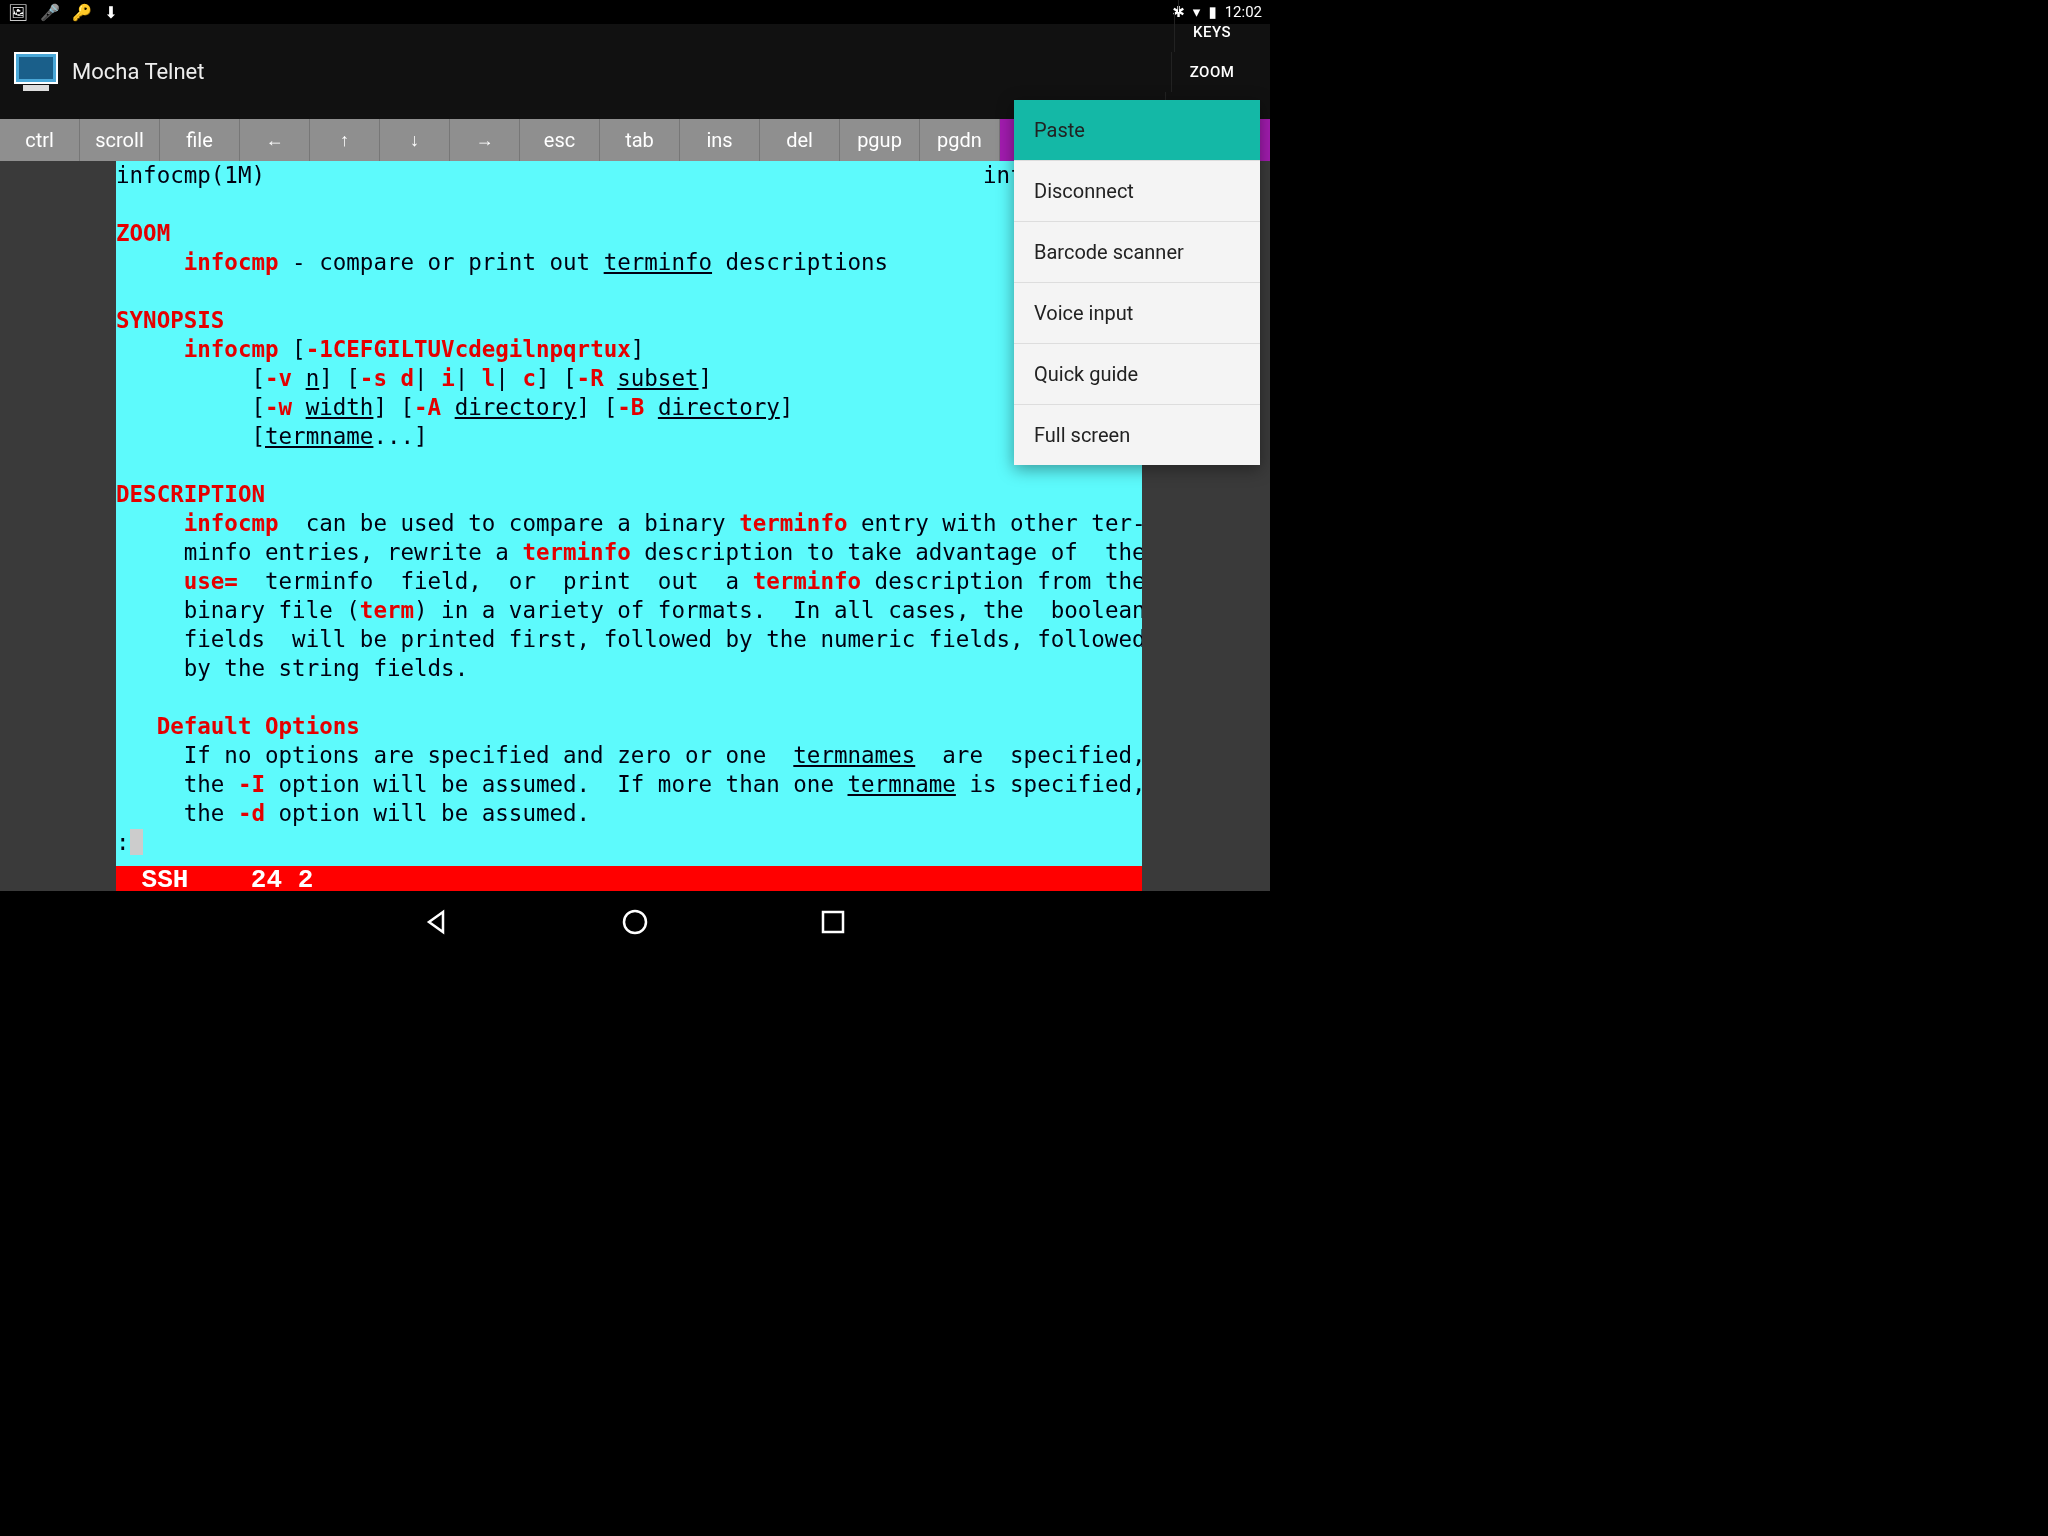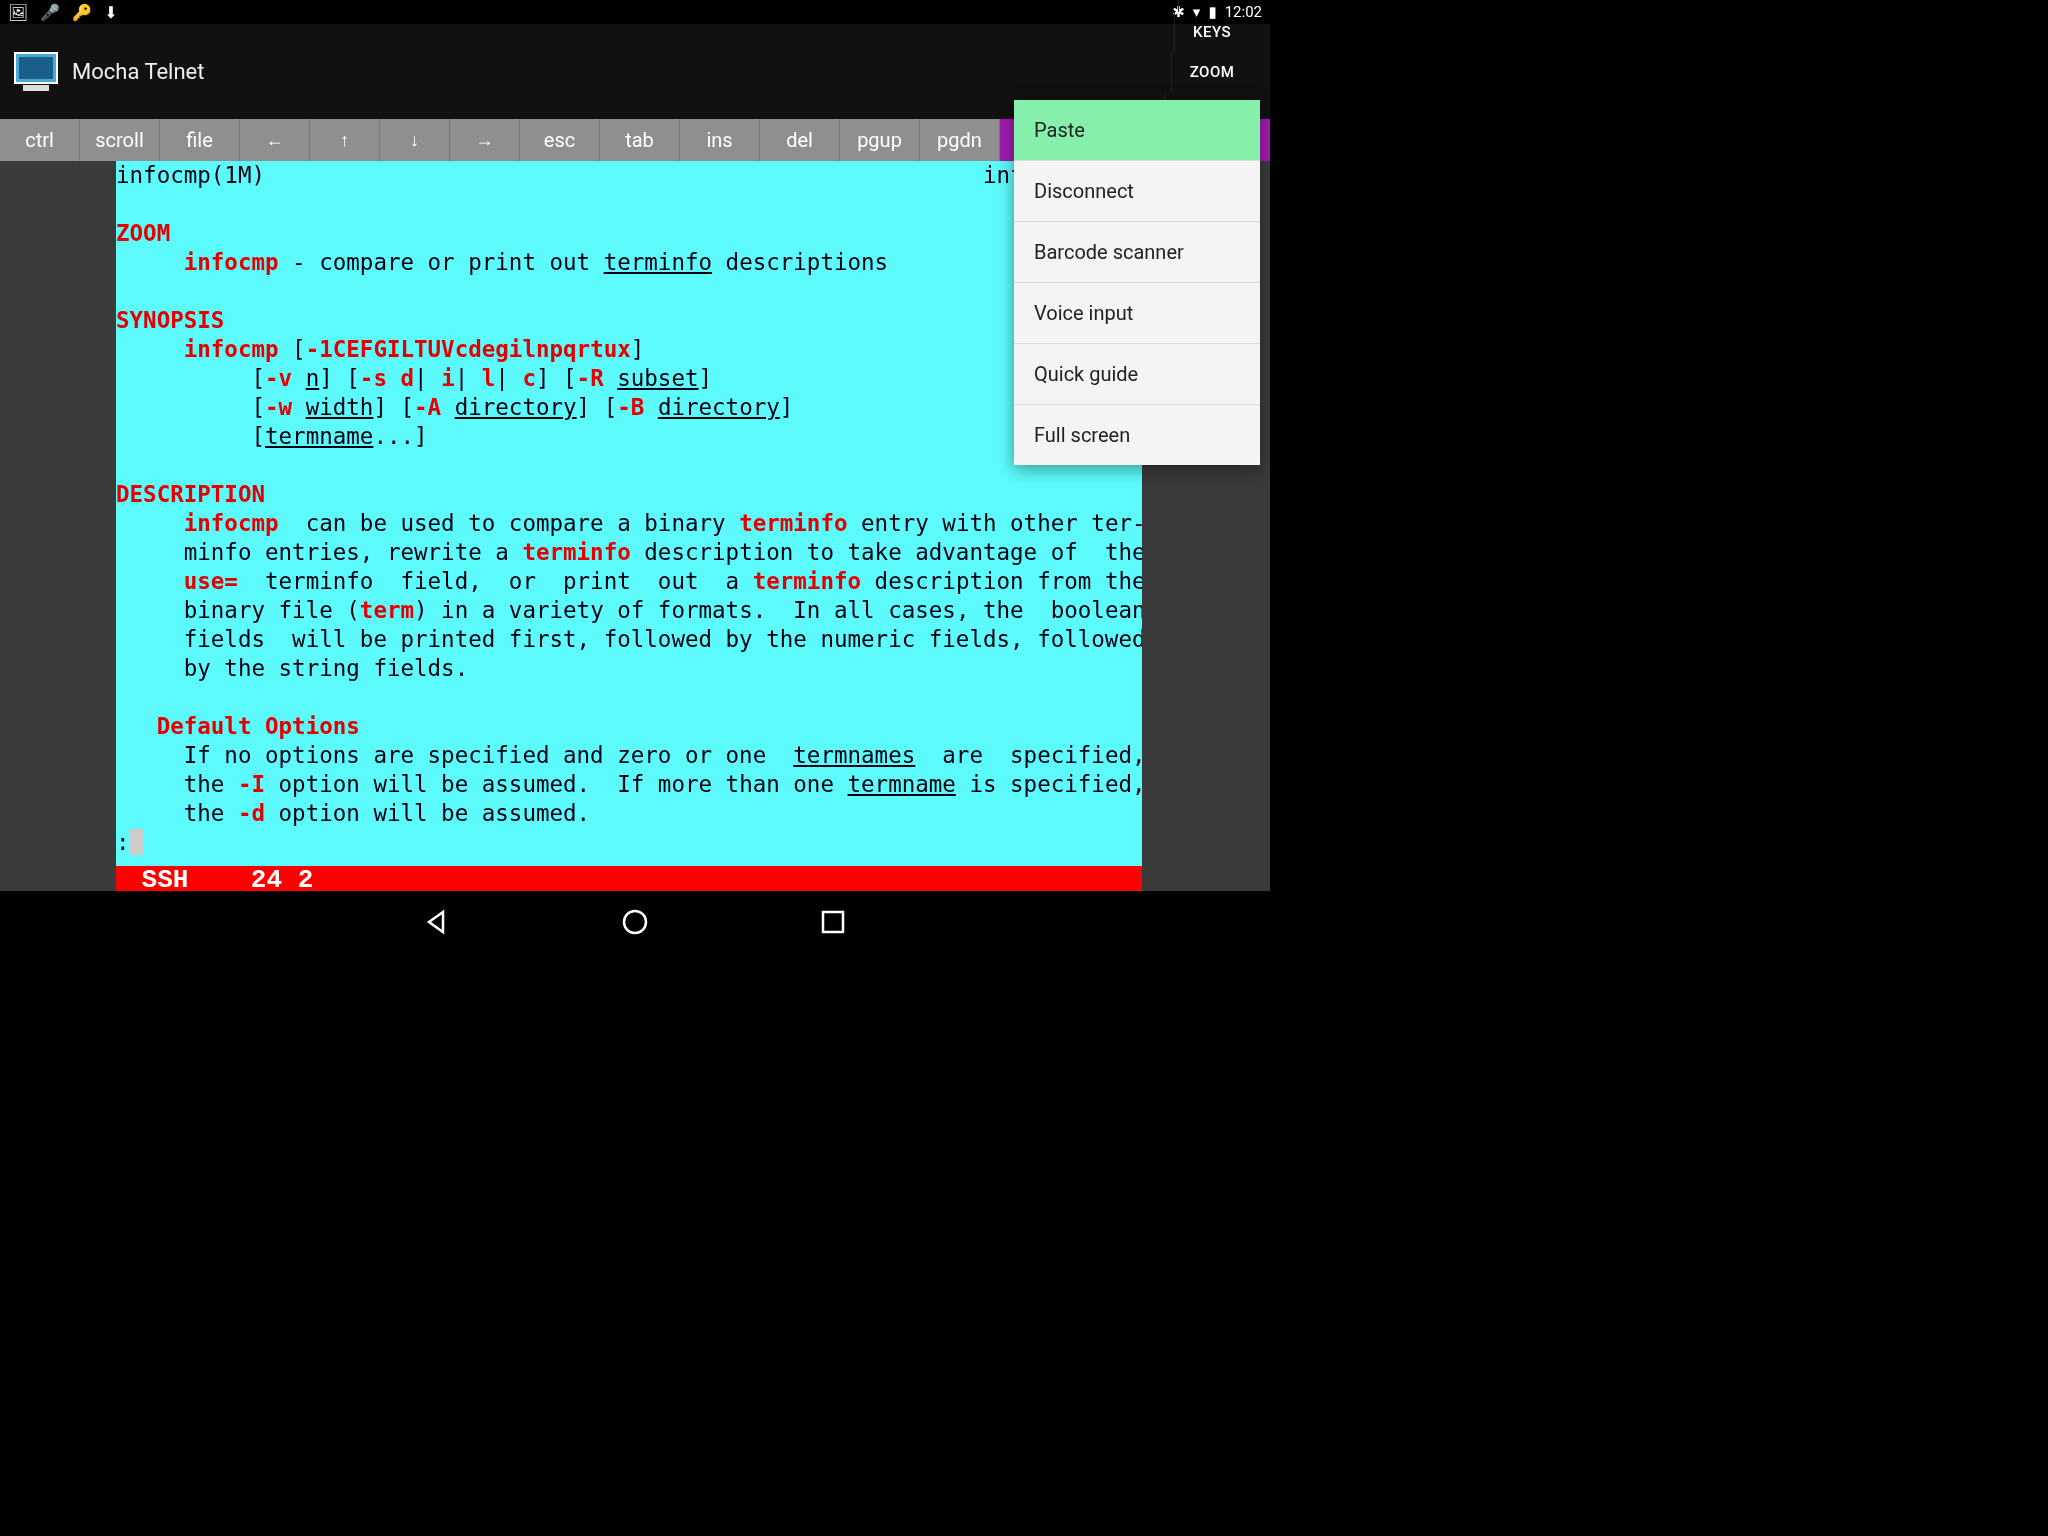--- a/index.html
+++ b/index.html
@@ -51,21 +51,21 @@
   }
 
   
   .menu {
     position: absolute; right: 10px; top: 100px; width: 246px; background: #f4f4f4;
     box-shadow: 0 4px 16px rgba(0,0,0,0.4); z-index: 50;
   }
   .menu-item {
     padding: 18px 20px; font-size: 20px; color: #222; cursor: pointer; border-bottom: 1px solid #ddd;
   }
-  .menu-item:first-child { background:#86efac; }
+  .menu-item:first-child { background:#14b8a6; }
   .menu-item:last-child { border-bottom: none; }
 
   
   .nav-bar {
     position: absolute; left:0; right:0; bottom:0; height:62px; background:#000;
     display:flex; align-items:center; justify-content:center; gap:170px;
   }
   .nav-btn { width:28px; height:28px; cursor:pointer; }
 
   svg { display:block; }

